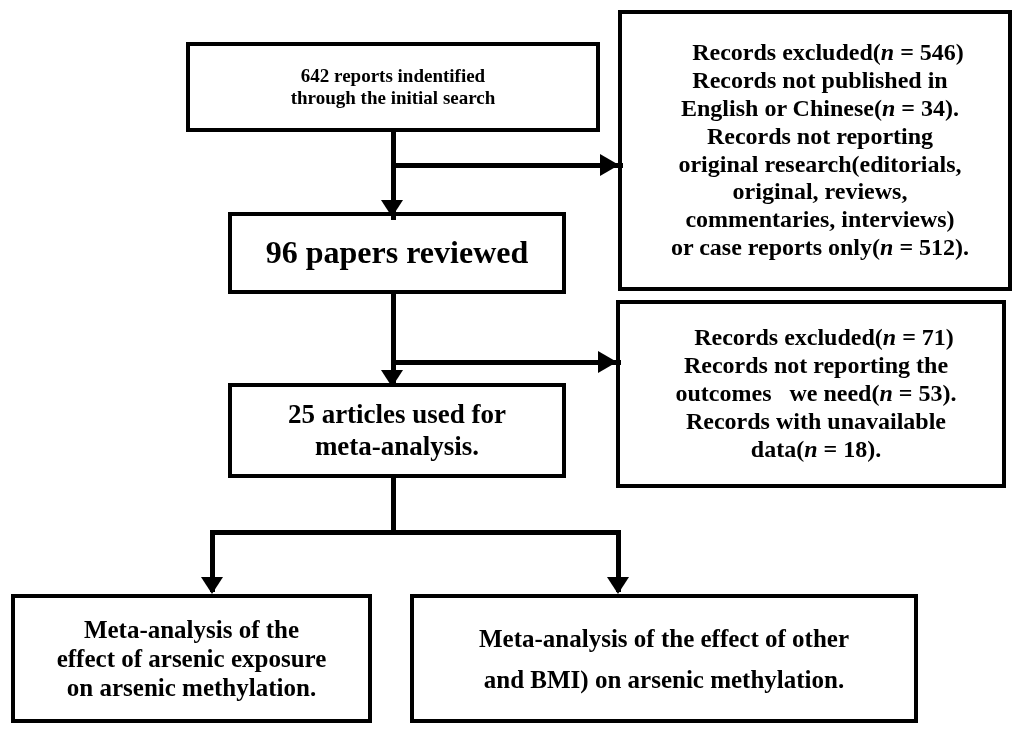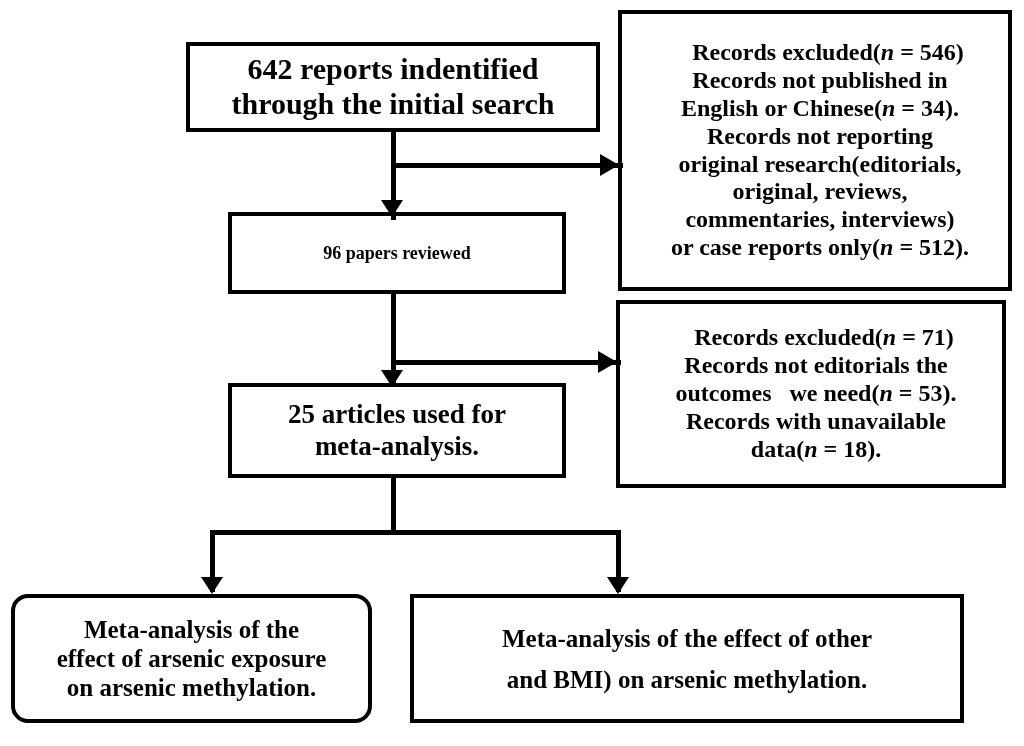--- a/index.html
+++ b/index.html
@@ -26,48 +26,47 @@
     color: #000000;
     font-weight: bold;
   }
   .box.center { align-items: center; text-align: center; }
   .box.left   { align-items: center; text-align: left; }
   .box .line { display: block; white-space: pre; line-height: 1.16; }
 
   
   #box-identified {
     left: 186px; top: 42px; width: 414px; height: 90px;
-    font-size: 30px;
+    font-size: 19px;
   }
   #box-reviewed {
     left: 228px; top: 212px; width: 338px; height: 82px;
-    font-size: 18px;
+    font-size: 32px;
   }
   #box-articles {
     left: 228px; top: 383px; width: 338px; height: 95px;
     font-size: 27px;
     justify-content: center;
   }
   #box-excluded-1 {
     left: 618px; top: 10px; width: 394px; height: 281px;
     font-size: 24px;
     padding: 6px 0 6px 10px;
   }
   #box-excluded-2 {
     left: 616px; top: 300px; width: 390px; height: 188px;
     font-size: 24px;
     padding: 6px 0 6px 10px;
   }
   #box-meta-arsenic {
     left: 11px; top: 594px; width: 361px; height: 129px;
     font-size: 25px;
-    border-radius: 17px;
   }
   #box-meta-other {
-    left: 410px; top: 594px; width: 554px; height: 129px;
+    left: 410px; top: 594px; width: 508px; height: 129px;
     font-size: 25px;
     gap: 12px;
   }
   .indent { padding-left: 16px; }
   i { font-style: italic; }
 
   
   .vline, .hline {
     position: absolute;
     background: #000000;
@@ -131,21 +130,21 @@
     <span class="line">English or Chinese(<i>n</i> = 34).</span>
     <span class="line">Records not reporting</span>
     <span class="line">original research(editorials,</span>
     <span class="line">original, reviews,</span>
     <span class="line">commentaries, interviews)</span>
     <span class="line">or case reports only(<i>n</i> = 512).</span>
   </div>
 
   <div class="box left" id="box-excluded-2">
     <span class="line indent">Records excluded(<i>n</i> = 71)</span>
-    <span class="line">Records not editorials the</span>
+    <span class="line">Records not reporting the</span>
     <span class="line">outcomes   we need(<i>n</i> = 53).</span>
     <span class="line">Records with unavailable</span>
     <span class="line">data(<i>n</i> = 18).</span>
   </div>
 
   <div class="box center" id="box-meta-arsenic">
     <span class="line">Meta-analysis of the</span>
     <span class="line">effect of arsenic exposure</span>
     <span class="line">on arsenic methylation.</span>
   </div>

